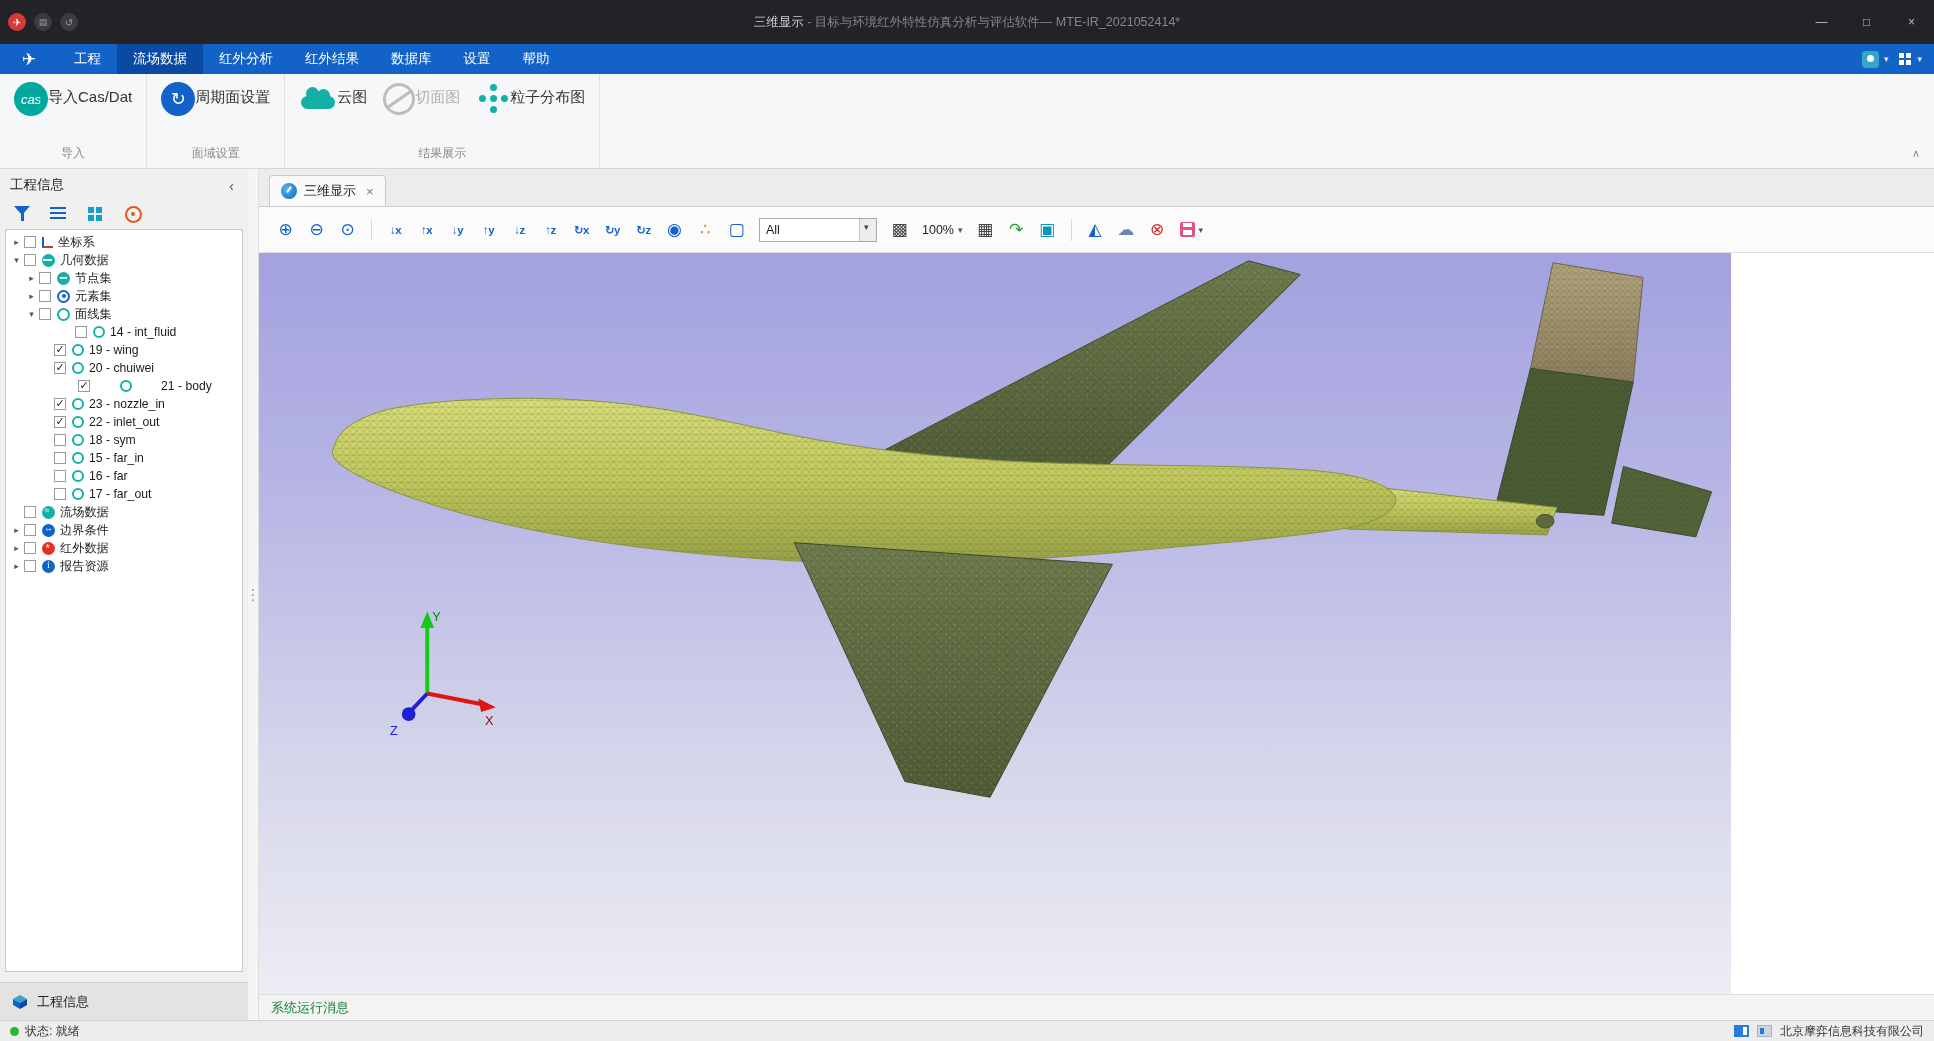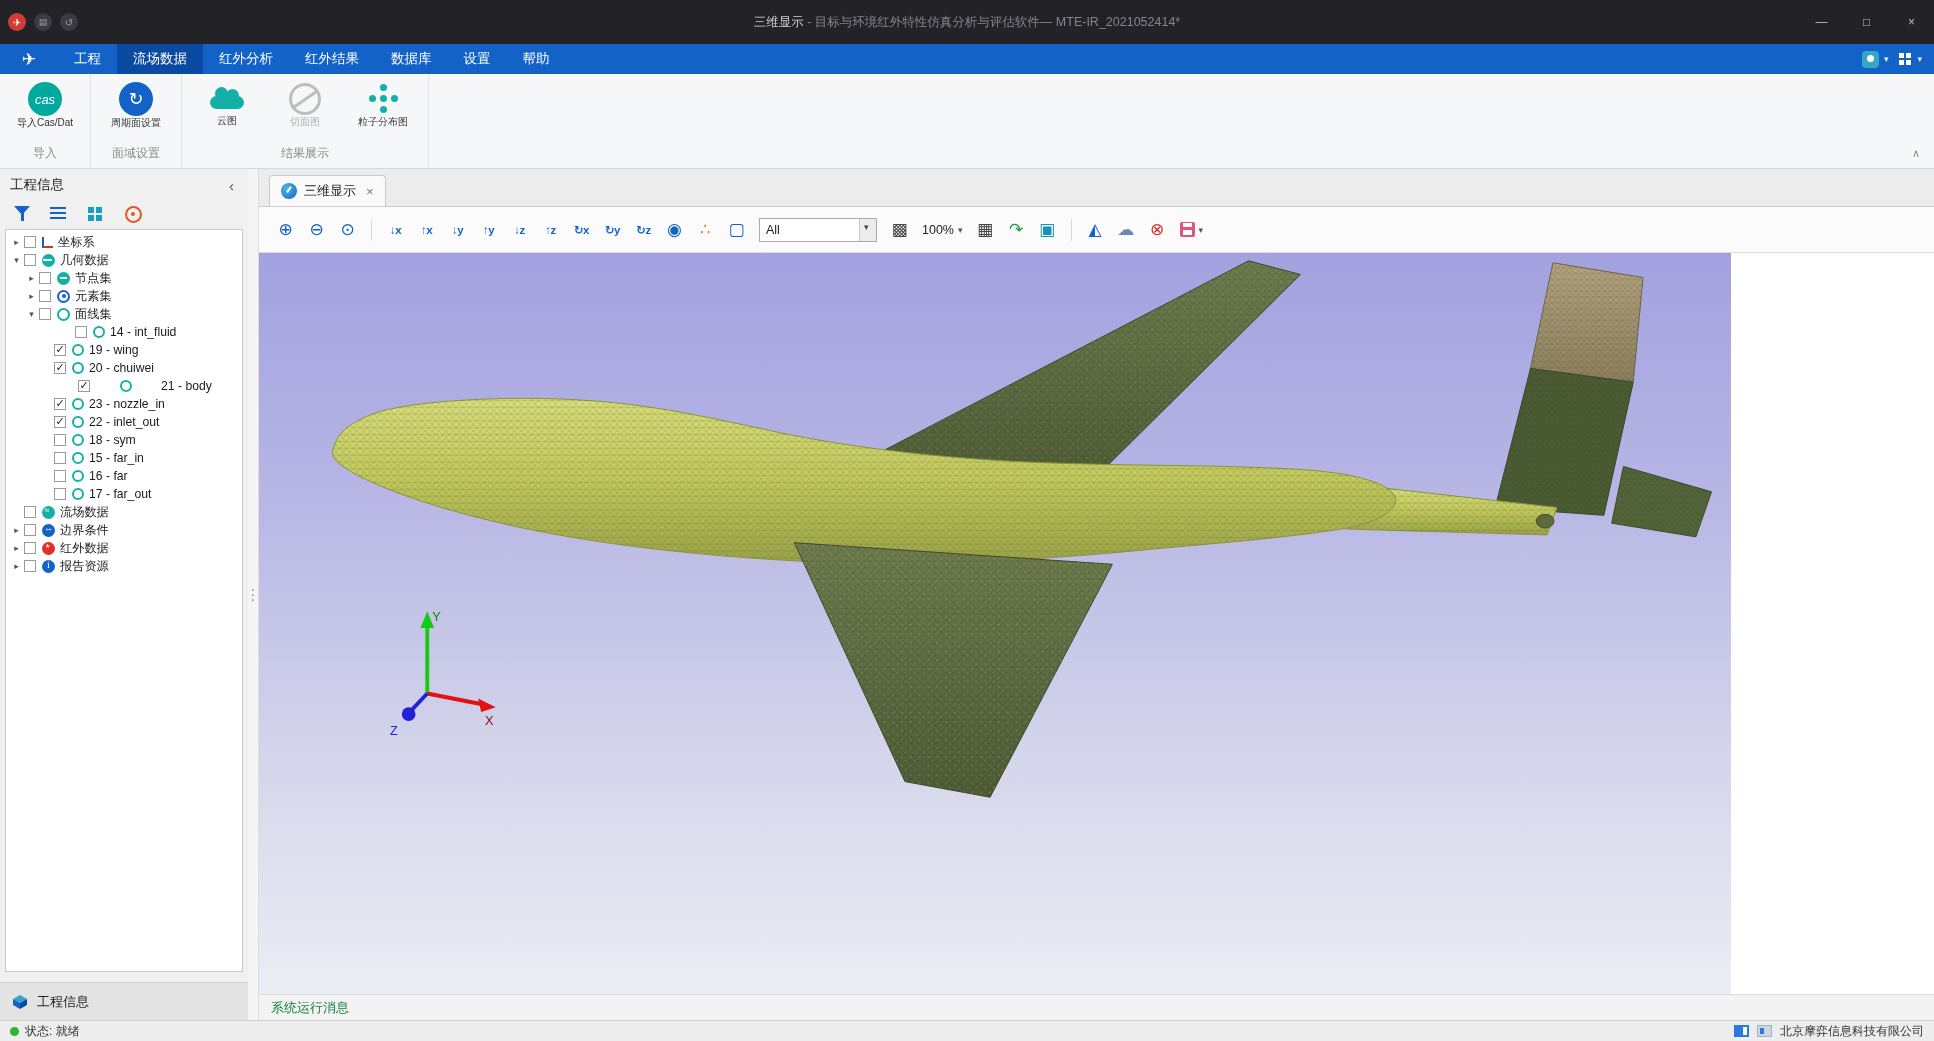--- a/index.html
+++ b/index.html
@@ -29,22 +29,22 @@
   .mr-ico{width:17px;height:17px;border-radius:4px;background:#35a6c8;position:relative;display:inline-block}
   .mr-ico::after{content:"";position:absolute;left:5px;top:4px;width:7px;height:7px;border-radius:50%;background:#fff}
   .mr-caret{color:#dfeaf8;font-size:9px}
   .mr-grid{width:13px;height:13px;position:relative;display:inline-block;margin-left:6px}
   .mr-grid::before{content:"";position:absolute;left:0;top:0;width:5px;height:5px;background:#fff;box-shadow:7px 0 #fff,0 7px #fff,7px 7px #fff}
 
   
   .ribbon{height:95px;background:#f6f7f8;border-bottom:1px solid #d7d7d7;display:flex;position:relative;flex:none}
   .ribbon-group{display:flex;flex-direction:column;border-right:1px solid #e2e2e2;padding:8px 14px 0}
   .rg-buttons{display:flex;gap:16px;flex:1;align-items:flex-start}
-  .rbtn{display:flex;flex-direction:column;align-items:center;min-width:62px}
-  .rbtn .rlabel{font-size:10px;color:#333;white-space:nowrap}
+  .rbtn{display:flex;flex-direction:row;align-items:flex-start;min-width:62px}
+  .rbtn .rlabel{font-size:15px;color:#333;margin-top:6px;white-space:nowrap}
   .rbtn.disabled .rlabel{color:#b0b0b0}
   .rg-label{text-align:center;font-size:12px;color:#8a8a8a;padding:2px 0 6px}
   .ribbon-collapse{position:absolute;right:14px;bottom:8px;color:#8a8a8a;font-size:11px}
   .ricon{display:flex;align-items:center;justify-content:center;position:relative}
   .ricon-cas{width:34px;height:34px;border-radius:50%;background:#00a99d;color:#fff;font-size:13px;font-style:italic}
   .ricon-period{width:34px;height:34px;border-radius:50%;background:#1262c8}
   .ricon-period::after{content:"↻";color:#fff;font-size:18px}
   .ricon-cloud{width:38px;height:32px}
   .ricon-cloud::before{content:"";position:absolute;left:2px;top:14px;width:34px;height:13px;background:#12b0a6;border-radius:8px}
   .ricon-cloud::after{content:"";position:absolute;left:7px;top:5px;width:13px;height:13px;background:#12b0a6;border-radius:50%;box-shadow:11px 2px 0 0 #12b0a6}

